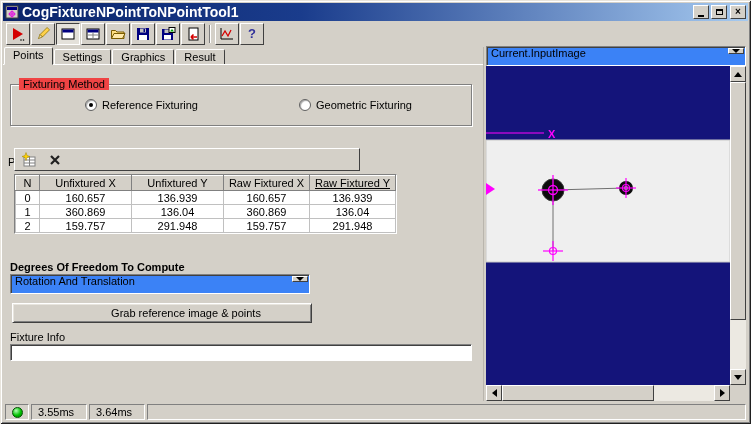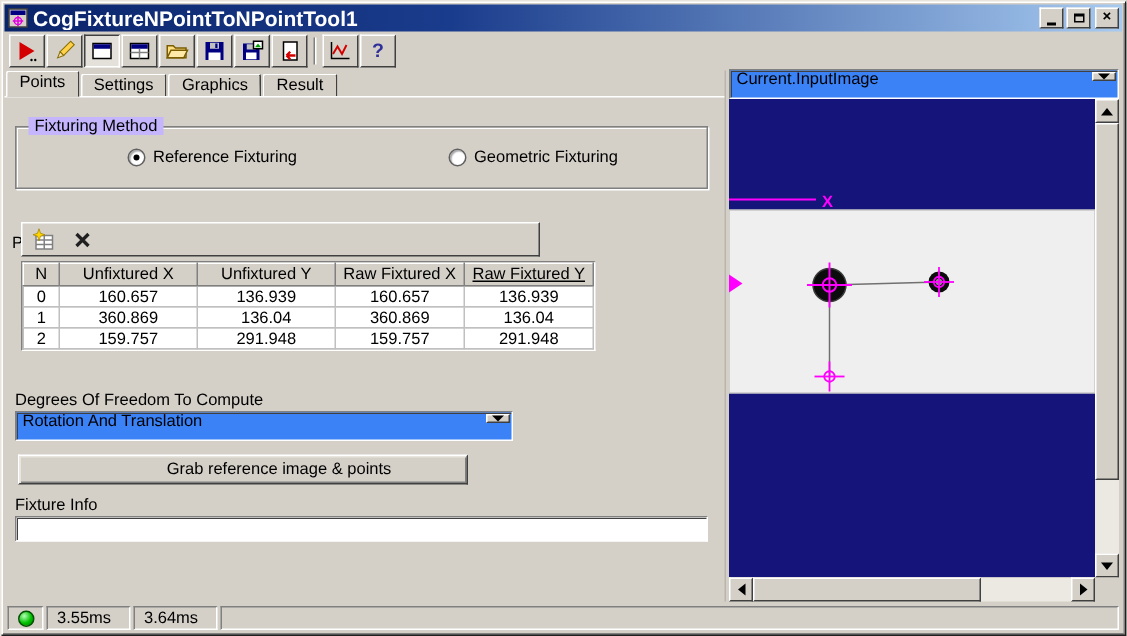--- a/index.html
+++ b/index.html
@@ -55,21 +55,21 @@
     border-top-left-radius:2px; border-top-right-radius:2px;
     margin-right:1px; white-space:nowrap;
   }
   .tab.active { height:18px; z-index:3; position:relative; }
   .tabpage-line { position:absolute; left:3px; top:64px; width:481px; height:1px; background:#fff; }
   .panel-divider { position:absolute; left:483px; top:47px; width:1px; height:354px; background:#b9b5ad; }
   .raisedbox { border:1px solid; border-color:#fff #404040 #404040 #fff; background:#d4d0c8; }
   
   .groupbox { position:absolute; left:10px; top:84px; width:462px; height:42px;
     border:1px solid #808080; box-shadow: inset 1px 1px 0 #fff, 1px 1px 0 #fff; }
-  .groupbox .legend { position:absolute; top:-7px; left:8px; background:#c4b5fd; padding:0 4px; }
+  .groupbox .legend { position:absolute; top:-7px; left:8px; background:#ef4444; padding:0 4px; }
   .radio { position:absolute; top:14px; display:flex; align-items:center; gap:5px; cursor:default;padding-left:44px; }
   .rb { position:relative; width:12px; height:12px; border-radius:50%;
     background:#fff; border:1px solid #606060;
     box-shadow: inset 1px 1px 1px rgba(0,0,0,.35); }
   .rb.checked::after { content:""; position:absolute; inset:3px; border-radius:50%; background:#000; }
   
   .pp-label { position:absolute; left:8px; top:135px;margin-top:21px; }
   .pp-toolbar { position:absolute; left:14px; top:148px; width:346px; height:23px;
     display:flex; align-items:center; gap:4px; padding-left:3px; }
   .ppbtn { width:22px; height:19px; background:#d4d0c8; border:1px solid #d4d0c8;
@@ -298,22 +298,22 @@
           <td>2</td>
           <td>159.757</td>
           <td>291.948</td>
           <td>159.757</td>
           <td>291.948</td>
         </tr>
       </tbody>
     </table>
   </div>
 
-  <div class="label" style="left:10px; top:261px;">Degrees Of Freedom To Compute</div>
-  <div class="combo" style="left:10px; top:274px; width:332px; height:20px;">
+  <div class="label" style="left:10px; top:261px;font-weight:bold;">Degrees Of Freedom To Compute</div>
+  <div class="combo" style="left:10px; top:274px; width:300px; height:20px;">
     <span class="combo-text">Rotation And Translation</span>
     <span class="combo-btn">
         <span class="arrow-down"></span>
       </span>
   </div>
 
   <button class="pushbtn" style="left:12px; top:303px; width:300px; height:20px;">Grab reference image &amp; points</button>
 
   <div class="label" style="left:10px; top:331px;">Fixture Info</div>
   <input class="textinput" style="left: 10px; top: 344px; width: 462px; height: 17px;" value="">

